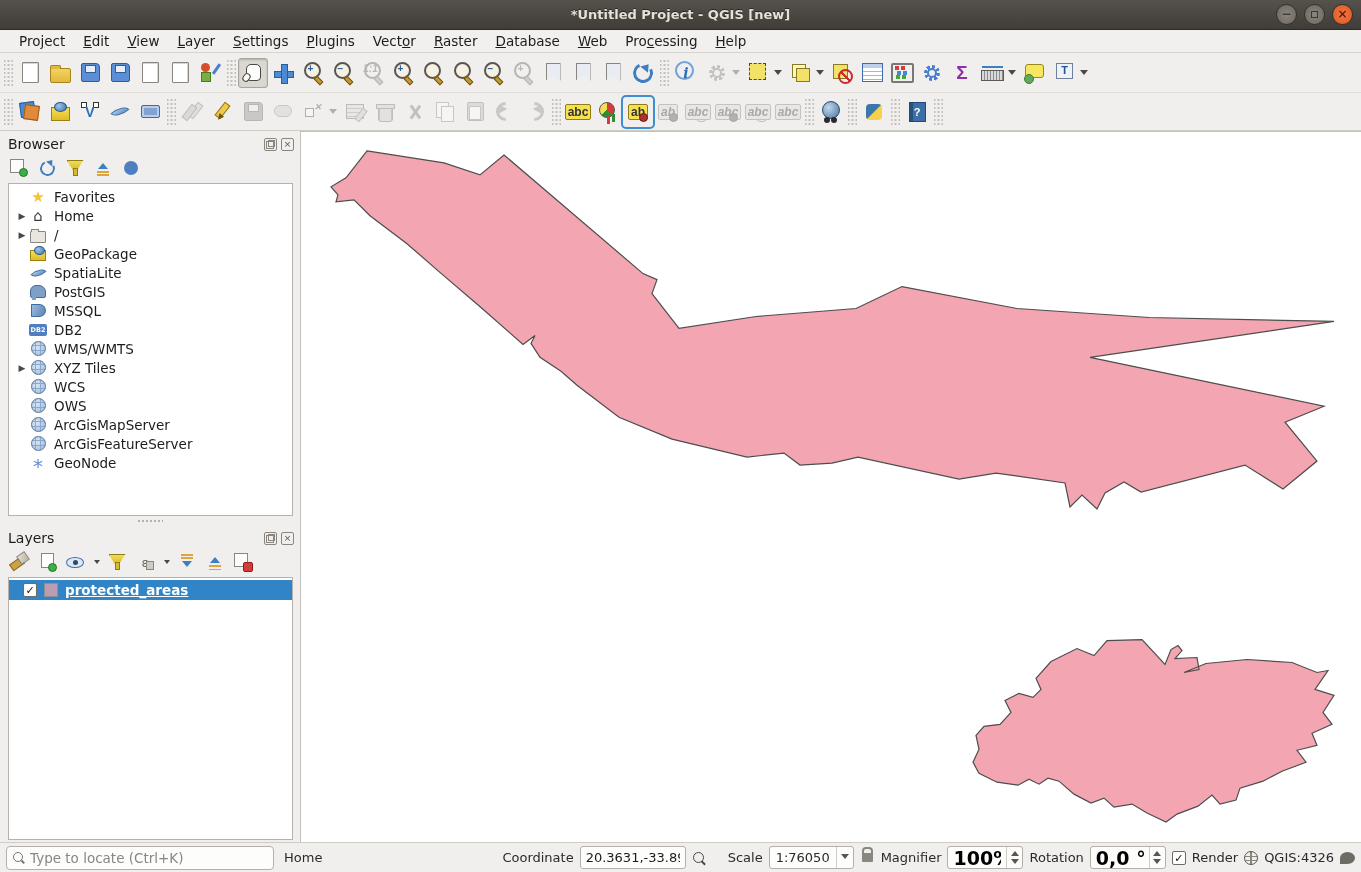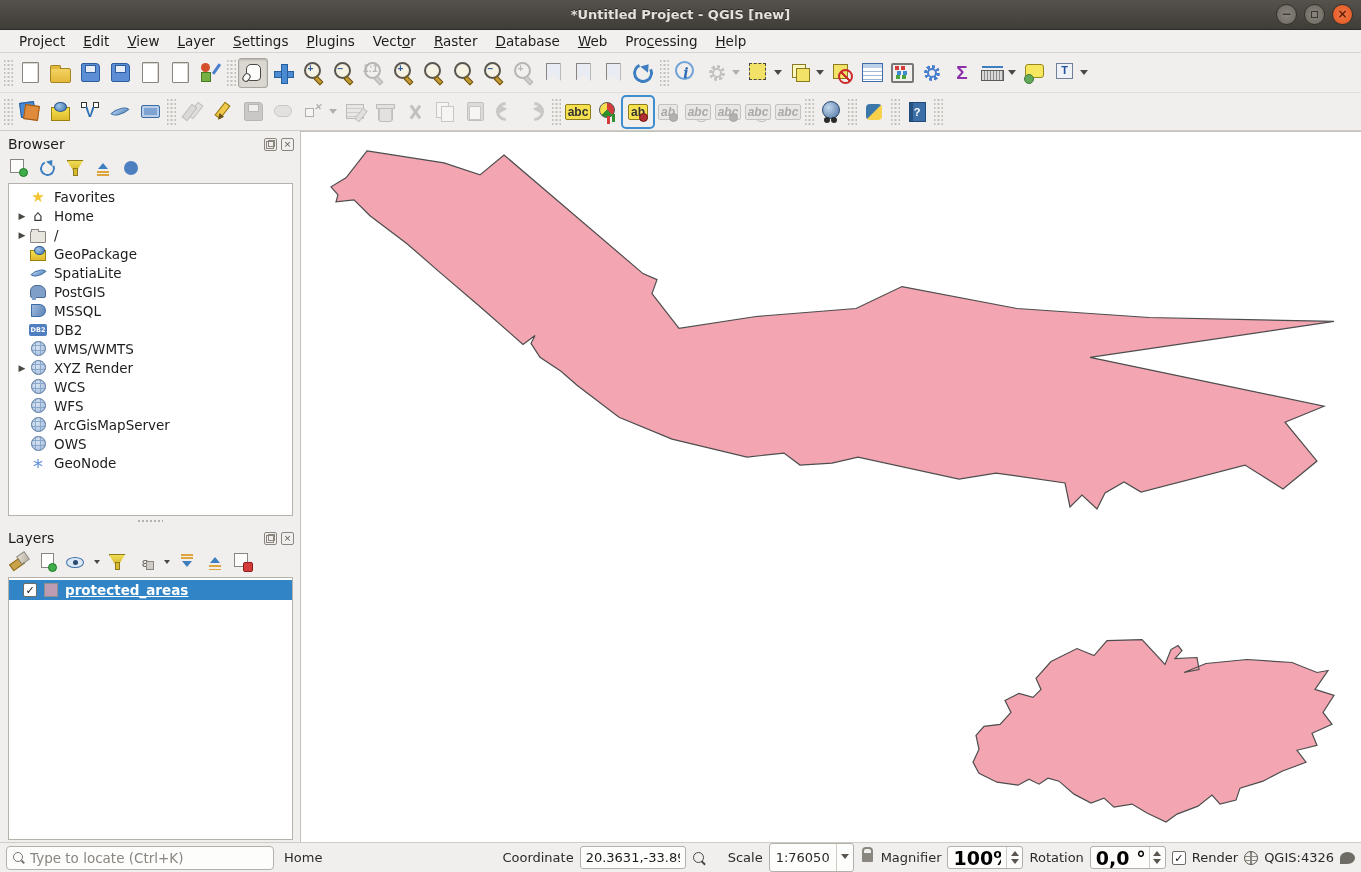--- a/index.html
+++ b/index.html
@@ -271,21 +271,21 @@
   .mag-mini { width:12px; height:12px; position:relative; flex:0 0 12px; }
   .mag-mini::before { content:""; width:8px; height:8px; border:1.5px solid #77736d; border-radius:50%; position:absolute; top:0; left:0;}
   .mag-mini::after { content:""; width:4px; height:1.5px; background:#77736d; position:absolute; bottom:1px; right:0; transform:rotate(45deg);}
   .sb-input { height:23px; border:1px solid #b3afa9; border-radius:3px; background:#fdfdfc; font-size:13px;
     padding:0 5px; font-family:"DejaVu Sans",sans-serif; color:#1c1c1c; }
   .spinbox { display:flex; height:23px; border:1px solid #b3afa9; border-radius:3px; background:#fdfdfc; overflow:hidden; }
   .spinbox input { border:none; outline:none; font-size:19px; padding:0 5px; font-family:"DejaVu Sans",sans-serif; background:transparent;font-weight:bold; }
   .spin-col { width:16px; border-left:1px solid #cfccc6; display:flex; flex-direction:column; align-items:center; justify-content:center; gap:3px; }
   .sp-up { width:0; height:0; border:4px solid transparent; border-bottom:5px solid #5a564f; margin-top:-2px; }
   .sp-dn { width:0; height:0; border:4px solid transparent; border-top:5px solid #5a564f; margin-bottom:-2px; }
-  .combo { display:flex; align-items:center; height:29px; border:1px solid #b3afa9; border-radius:3px; background:#fdfdfc; }
+  .combo { display:flex; align-items:center; height:23px; border:1px solid #b3afa9; border-radius:3px; background:#fdfdfc; }
   .combo .val { padding:0 6px; min-width:62px; }
   .combo .dd-sect { width:17px; height:100%; border-left:1px solid #cfccc6; display:flex; align-items:center; justify-content:center; }
   .sb-lock { width:11px; height:9px; background:#8a8680; border-radius:1px; position:relative; margin:0 2px; }
   .sb-lock::before { content:""; width:7px; height:6px; border:2px solid #8a8680; border-bottom:none;
     border-radius:4px 4px 0 0; position:absolute; top:-6px; left:0; }
   .sb-extents { width:14px; height:14px; position:relative; }
   .sb-extents::before { content:""; width:9px; height:9px; border:1.5px solid #4a4843; border-radius:50%; position:absolute; top:1px; left:1px;}
   .sb-extents::after { content:""; width:5px; height:1.5px; background:#4a4843; position:absolute; bottom:1px; right:0; transform:rotate(45deg);}
   .sb-globe { width:14px; height:14px; border-radius:50%; border:1.5px solid #5a564f; position:relative;
     background:linear-gradient(transparent 0 4px,#8a8680 4px 5px,transparent 5px 8px,#8a8680 8px 9px,transparent 9px),
@@ -636,41 +636,41 @@
             <span>DB2</span>
           </div>
           <div class="tree-row">
             <span class="tr-arrow"></span>
             <span class="tr-icon t-globe"></span>
             <span>WMS/WMTS</span>
           </div>
           <div class="tree-row">
             <span class="tr-arrow">▶</span>
             <span class="tr-icon t-globe"></span>
-            <span>XYZ Render</span>
+            <span>XYZ Tiles</span>
           </div>
           <div class="tree-row">
             <span class="tr-arrow"></span>
             <span class="tr-icon t-globe"></span>
             <span>WCS</span>
           </div>
           <div class="tree-row">
             <span class="tr-arrow"></span>
             <span class="tr-icon t-globe"></span>
-            <span>WFS</span>
+            <span>OWS</span>
           </div>
           <div class="tree-row">
             <span class="tr-arrow"></span>
             <span class="tr-icon t-globe"></span>
             <span>ArcGisMapServer</span>
           </div>
           <div class="tree-row">
             <span class="tr-arrow"></span>
             <span class="tr-icon t-globe"></span>
-            <span>OWS</span>
+            <span>ArcGisFeatureServer</span>
           </div>
           <div class="tree-row">
             <span class="tr-arrow"></span>
             <span class="tr-icon t-geonode">
               <span>*</span>
             </span>
             <span>GeoNode</span>
           </div>
         </div>
 

